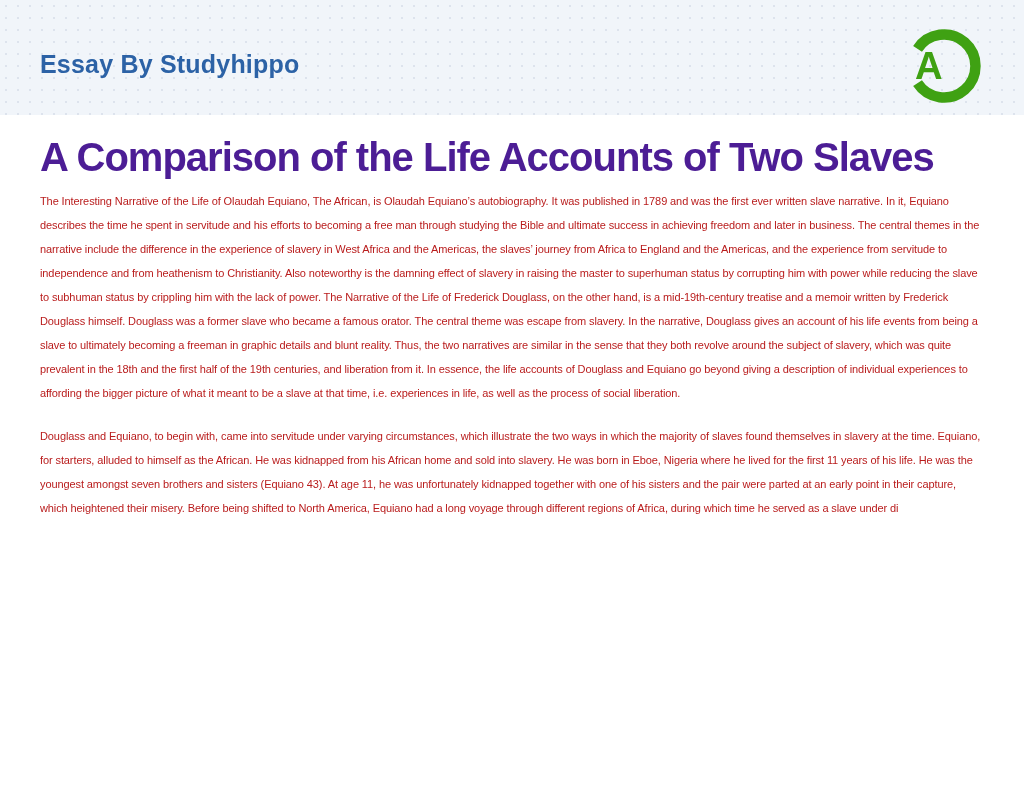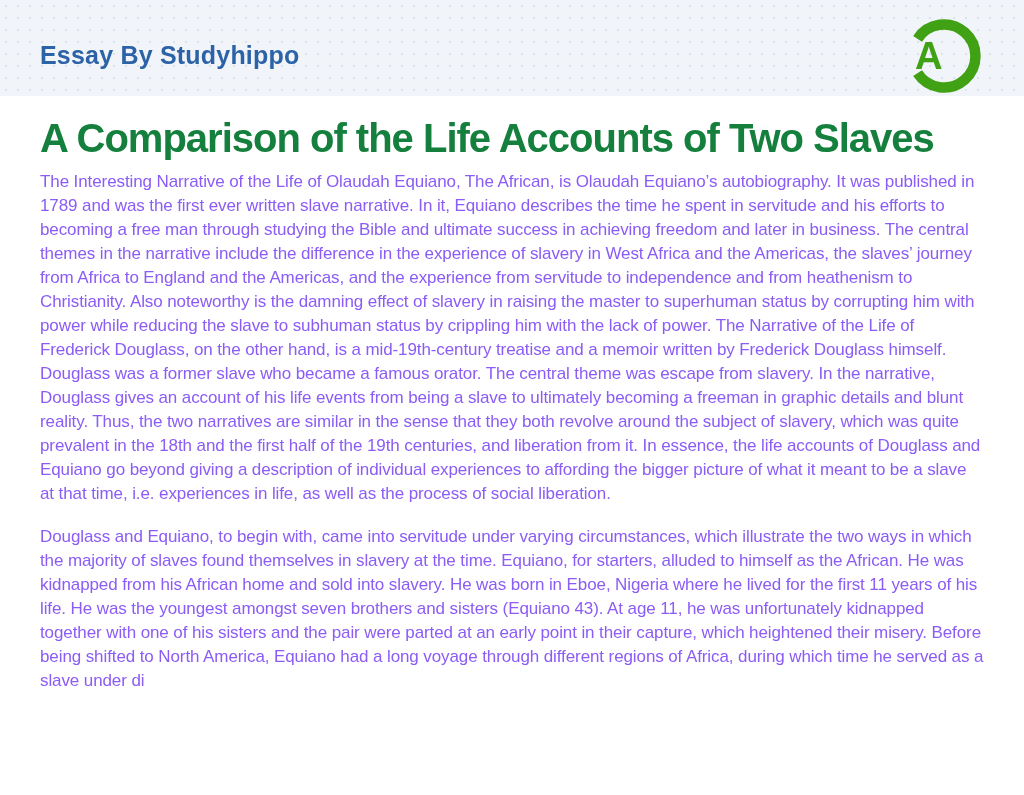--- a/index.html
+++ b/index.html
@@ -9,21 +9,21 @@
   }
   body {
     width: 1024px;
     height: 795px;
     overflow: hidden;
     font-family: "Liberation Sans", sans-serif;
   }
   .header {
     box-sizing: border-box;
     width: 1024px;
-    height: 96px;
+    height: 115px;
     background-color: #f1f5fa;
     background-image: radial-gradient(#dde3ed 1px, rgba(0,0,0,0) 1.1px);
     background-size: 12px 12px;
     display: flex;
     align-items: center;
     justify-content: space-between;
     padding: 16px 38px 0 40px;
   }
   .header-text { padding-top: 6px; }
   .site-title {
@@ -52,30 +52,30 @@
   .content {
     box-sizing: border-box;
     padding: 20px 40px 0 40px;
   }
   .essay-title {
     margin: 0 0 9px 0;
     font-size: 40px;
     line-height: 1.12;
     font-weight: 700;
     letter-spacing: -1px;
-    color: #15803d;
+    color: #4c1d95;
     white-space: nowrap;
   }
   .essay-body p {
     margin: 0 0 19px 0;
     width: 944px;
-    font-size: 17px;
+    font-size: 11px;
     line-height: 24px;
     letter-spacing: -0.1px;
-    color: #8b5cf6;
+    color: #b91c1c;
   }
 </style>
 </head>
 <body>
 
 <div class="header">
   <div class="header-text">
     <div class="site-title">Essay By Studyhippo</div>
   </div>
   <div class="logo">

